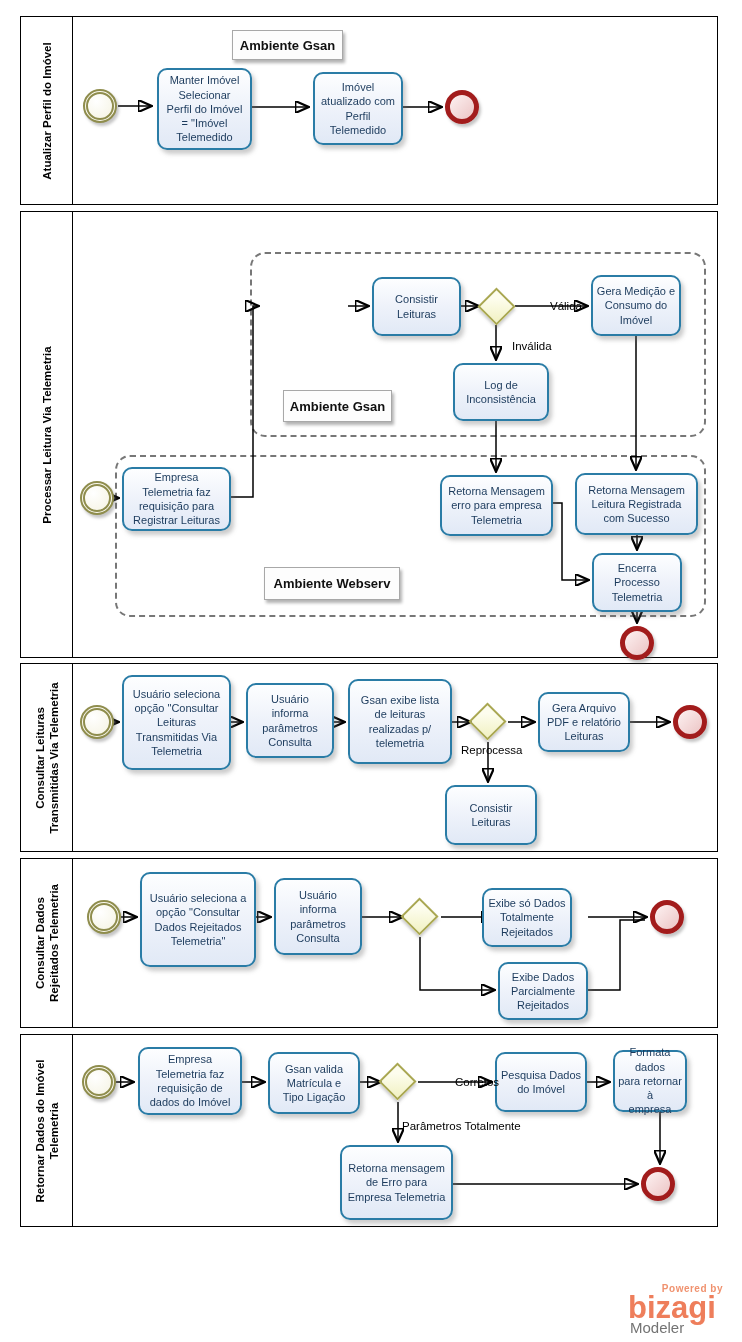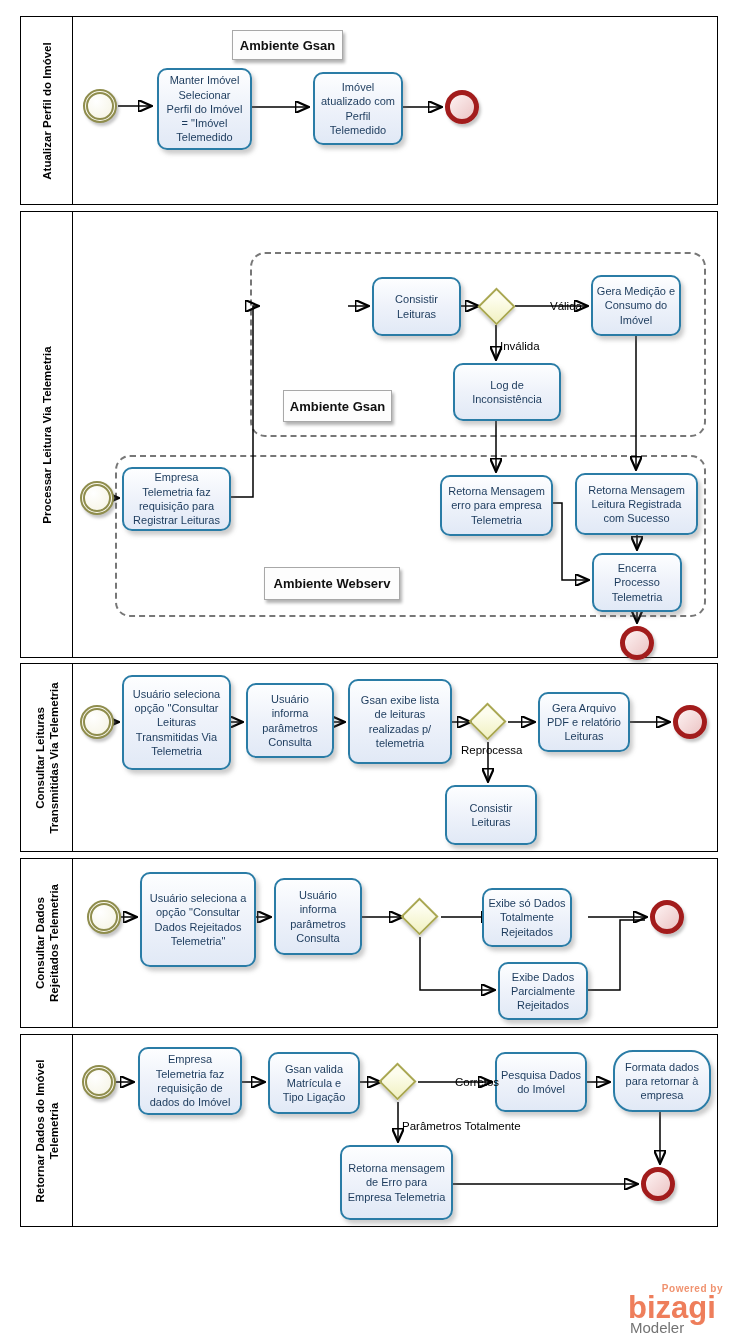--- a/index.html
+++ b/index.html
@@ -165,21 +165,21 @@
   <div class="task" style="left:372px;top:277px;width:89px;height:59px;">
     <span class="tx">Consistir
 Leituras</span>
   </div>
   <div class="gateway" style="left:483px;top:293px;"></div>
   <div class="task" style="left:591px;top:275px;width:90px;height:61px;">
     <span class="tx">Gera Medição e
 Consumo do
 Imóvel</span>
   </div>
-  <div class="task" style="left:453px;top:363px;width:108px;height:58px;">
+  <div class="task" style="left:453px;top:363px;width:96px;height:58px;">
     <span class="tx">Log de
 Inconsistência</span>
   </div>
   <div class="start-event" style="left:80px;top:481px;"></div>
   <div class="task" style="left:122px;top:467px;width:109px;height:64px;">
     <span class="tx">Empresa
 Telemetria faz
 requisição para
 Registrar Leituras</span>
   </div>
@@ -193,21 +193,21 @@
 Leitura Registrada
 com Sucesso</span>
   </div>
   <div class="task" style="left:592px;top:553px;width:90px;height:59px;">
     <span class="tx">Encerra
 Processo
 Telemetria</span>
   </div>
   <div class="end-event" style="left:620px;top:626px;"></div>
   <div class="edge-label" style="left:550px;top:300px;">Válida</div>
-  <div class="edge-label" style="left:500px;top:340px;">Inválida</div>
+  <div class="edge-label" style="left:512px;top:340px;">Inválida</div>
 
   <div class="start-event" style="left:80px;top:705px;"></div>
   <div class="task" style="left:122px;top:675px;width:109px;height:95px;">
     <span class="tx">Usuário seleciona
 opção "Consultar
 Leituras
 Transmitidas Via
 Telemetria</span>
   </div>
   <div class="task" style="left:246px;top:683px;width:88px;height:75px;">
@@ -271,21 +271,21 @@
   <div class="task" style="left:268px;top:1052px;width:92px;height:62px;">
     <span class="tx">Gsan valida
 Matrícula e
 Tipo Ligação</span>
   </div>
   <div class="gateway" style="left:384px;top:1068px;"></div>
   <div class="task" style="left:495px;top:1052px;width:92px;height:60px;align-items:center;">
     <span class="tx">Pesquisa Dados
 do Imóvel</span>
   </div>
-  <div class="task" style="left:613px;top:1050px;width:98px;height:62px;border-radius:20px;">
+  <div class="task" style="left:613px;top:1050px;width:74px;height:62px;">
     <span class="tx">Formata dados
 para retornar à
 empresa</span>
   </div>
   <div class="task" style="left:340px;top:1145px;width:113px;height:75px;">
     <span class="tx">Retorna mensagem
 de Erro para
 Empresa Telemetria</span>
   </div>
   <div class="end-event" style="left:641px;top:1167px;"></div>

